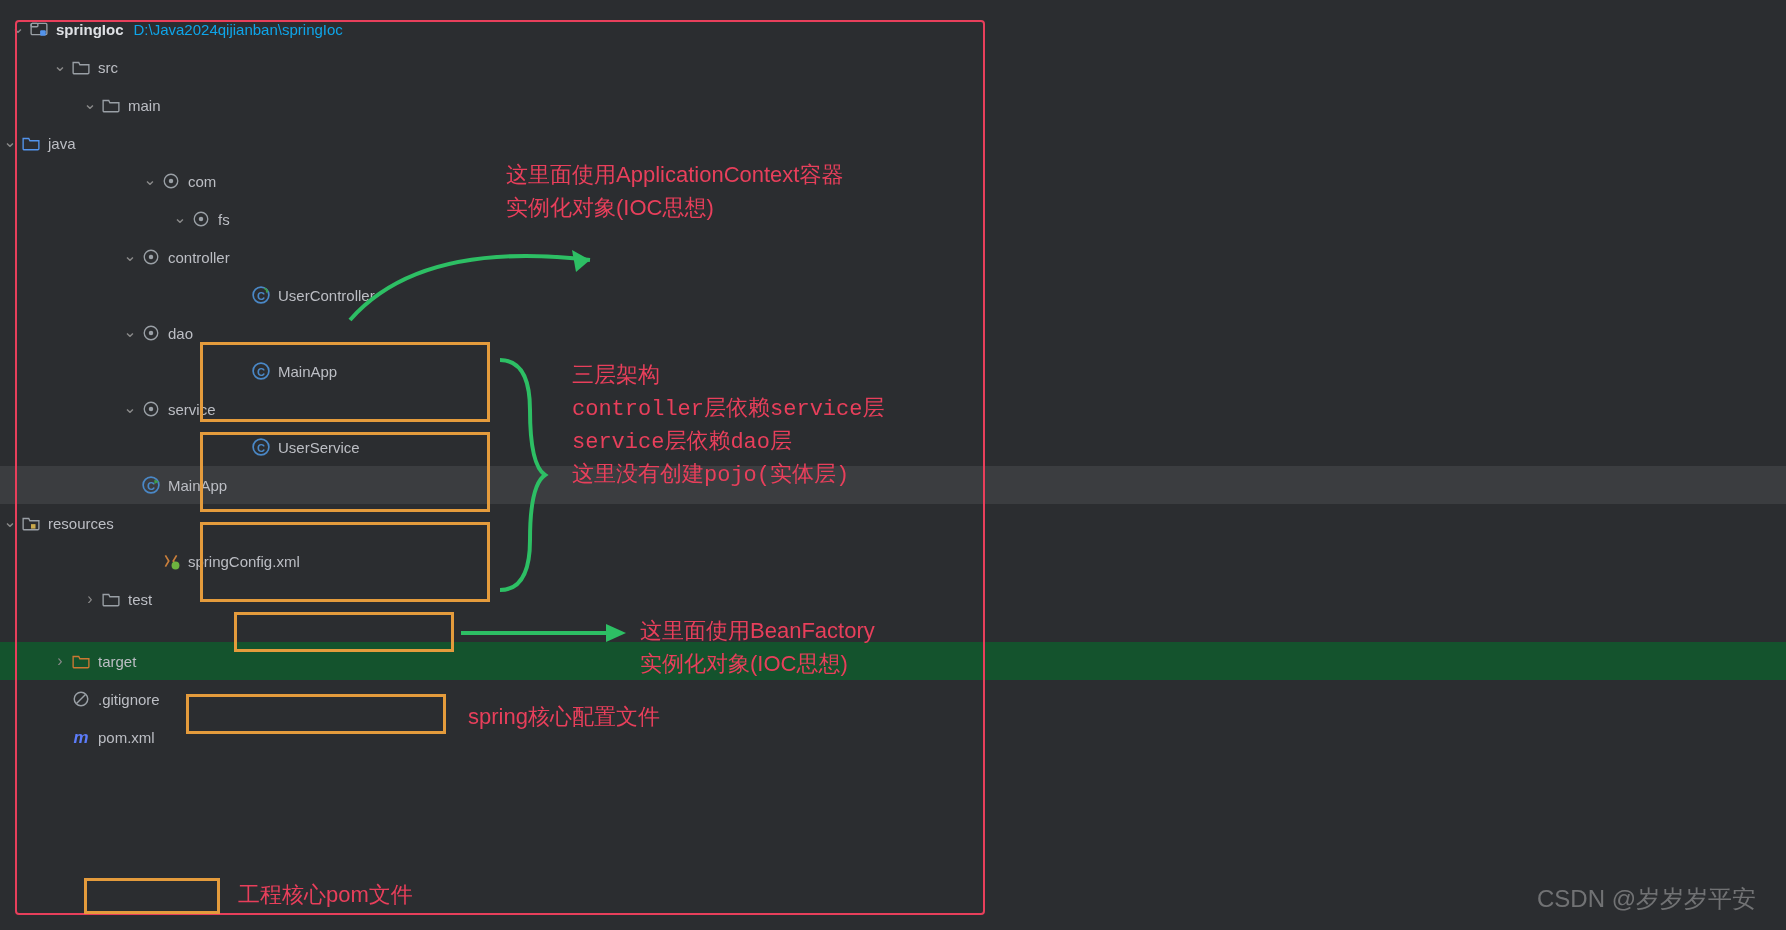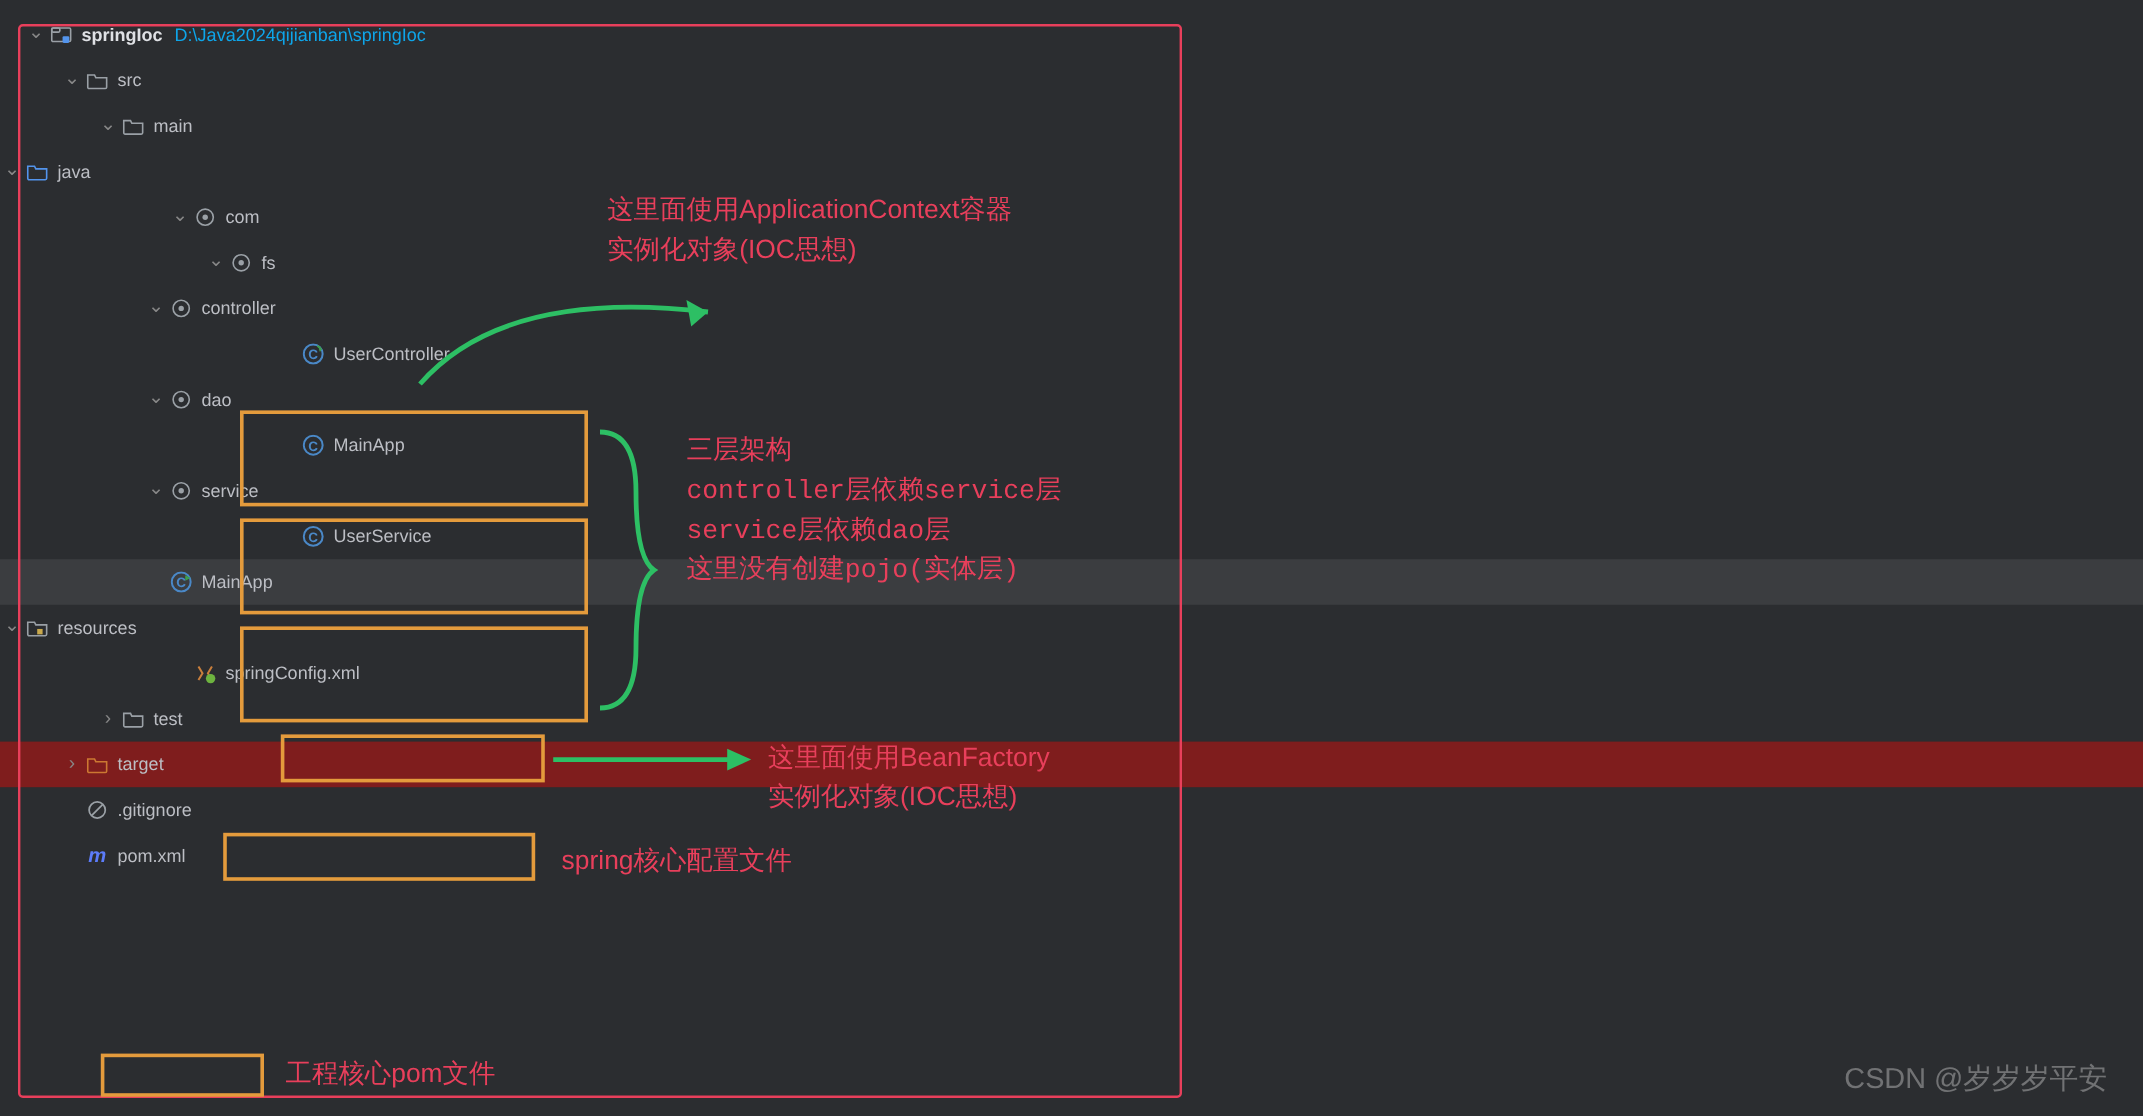--- a/index.html
+++ b/index.html
@@ -26,21 +26,22 @@
       align-items: center;
       height: 38px;
       padding-left: 0;
       cursor: pointer;
       position: relative;
     }
     .tree-row.selected {
       background: #3b3d40;
     }
     .tree-row.target-strip {
-      background: #7f1d1d;
+      background: #14532d;
+      margin-top: 24px;
     }
     .arrow {
       width: 20px;
       display: inline-flex;
       justify-content: center;
       align-items: center;
       color: #888;
       font-size: 11px;
     }
     .arrow.down::before { content: "⌄"; font-size: 16px; position: relative; top: -2px; }
@@ -59,21 +60,21 @@
       color: #bcbec4;
     }
     .label.bold {
       font-weight: 600;
       color: #dfe1e5;
     }
     .path-hint {
       color: #0ea5e9;
       margin-left: 10px;
     }
-    .indent-0 { padding-left: 20px; }
+    .indent-0 { padding-left: 8px; }
     .indent-1 { padding-left: 50px; }
     .indent-2 { padding-left: 80px; }
     .indent-3 { }
     .indent-4 { padding-left: 140px; }
     .indent-5 { padding-left: 170px; }
     .indent-6 { padding-left: 120px; }
     .indent-7 { padding-left: 230px; }
 
     .orange-box {
       position: absolute;

